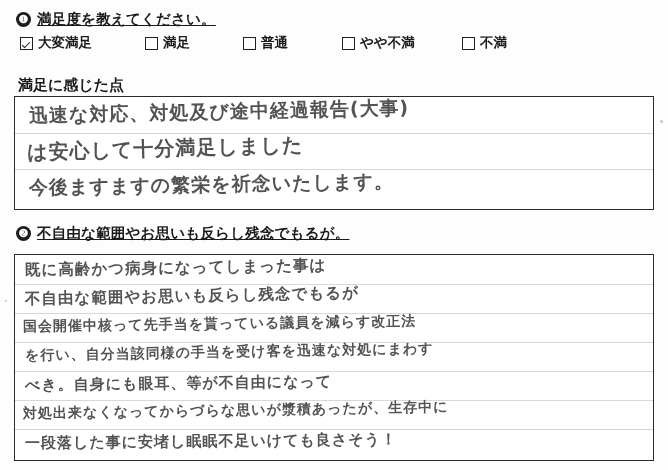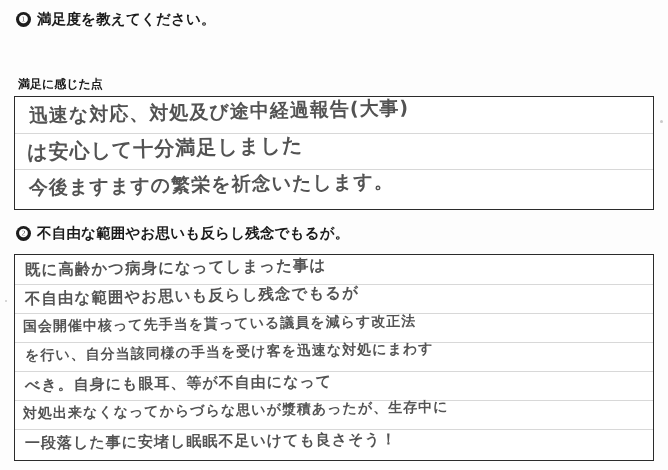--- a/index.html
+++ b/index.html
@@ -41,20 +41,21 @@
     line-height: 15px;
     text-align: center;
     font-weight: bold;
     flex: 0 0 auto;
   }
   .q-text {
     font-size: 14.5px;
     font-weight: bold;
     letter-spacing: 0.2px;
     white-space: nowrap;
+    text-decoration: underline;
   }
 
   
   #options-row {
     position: absolute;
     left: 16px;
     top: 34px;
     width: 636px;
     height: 22px;
   }
@@ -85,21 +86,21 @@
     border-left: 1.5px solid #222;
     border-bottom: 1.5px solid #222;
     transform: rotate(-45deg);
   }
 
   
   #free-label {
     position: absolute;
     left: 18px;
     top: 76px;
-    font-size: 12px;
+    font-size: 15px;
     font-weight: bold;
   }
 
   
   .write-box {
     position: absolute;
     border: 1.3px solid #2b2b2b;
     background: #ffffff;
     overflow: hidden;
   }
@@ -153,20 +154,42 @@
 </head>
 <body>
 
 <div class="sheet">
 
   <div class="q-row" id="q1-row">
     <span class="q-num">❶</span>
     <span class="q-text">満足度を教えてください。</span>
   </div>
 
+  <div id="options-row">
+    <div class="opt" style="left:4px;">
+      <span class="box checked"></span>
+      <span>大変満足</span>
+    </div>
+    <div class="opt" style="left:129px;">
+      <span class="box"></span>
+      <span>満足</span>
+    </div>
+    <div class="opt" style="left:227px;">
+      <span class="box"></span>
+      <span>普通</span>
+    </div>
+    <div class="opt" style="left:326px;">
+      <span class="box"></span>
+      <span>やや不満</span>
+    </div>
+    <div class="opt" style="left:446px;">
+      <span class="box"></span>
+      <span>不満</span>
+    </div>
+  </div>
 
   <div id="free-label">満足に感じた点</div>
 
   <div class="write-box" id="box1">
     <div class="rule" style="top:36px;"></div>
     <div class="rule" style="top:72px;"></div>
     <div class="hw">
       <div class="hw-line" style="left:14px; top:6px; font-size:19px; transform:rotate(-1.2deg);">迅速な対応、対処及び途中経過報告(大事)</div>
       <div class="hw-line" style="left:12px; top:42px; font-size:20px; transform:rotate(-1.6deg);">は安心して十分満足しました</div>
       <div class="hw-line" style="left:14px; top:78px; font-size:19px; transform:rotate(-1.0deg);">今後ますますの繁栄を祈念いたします。</div>

